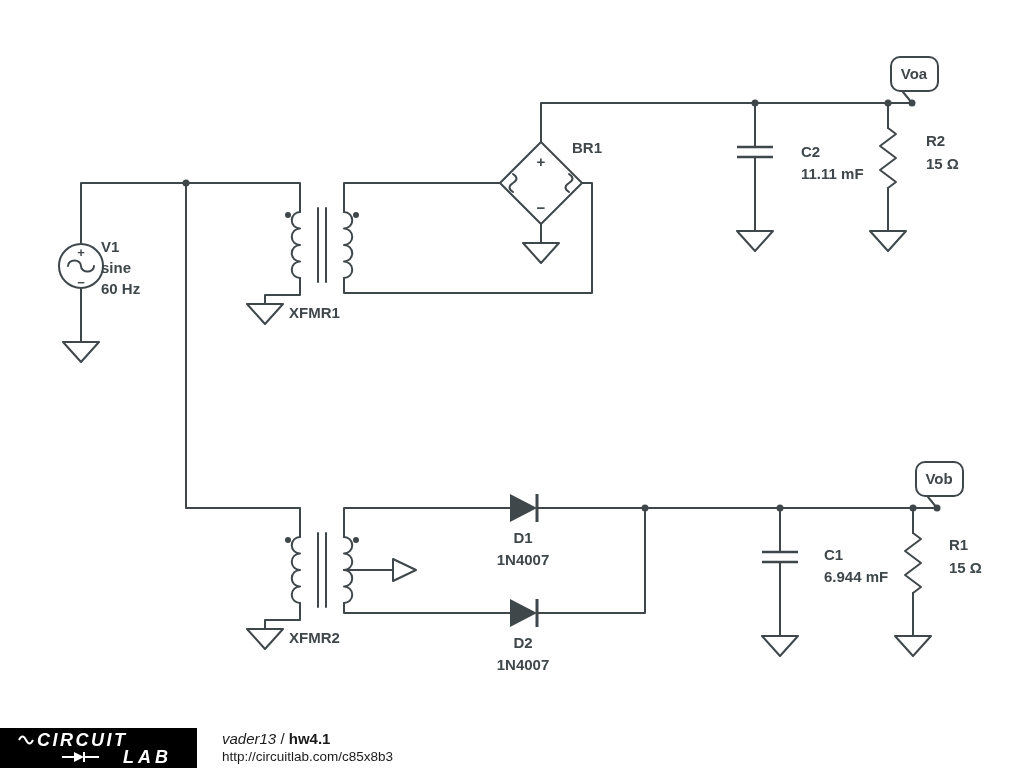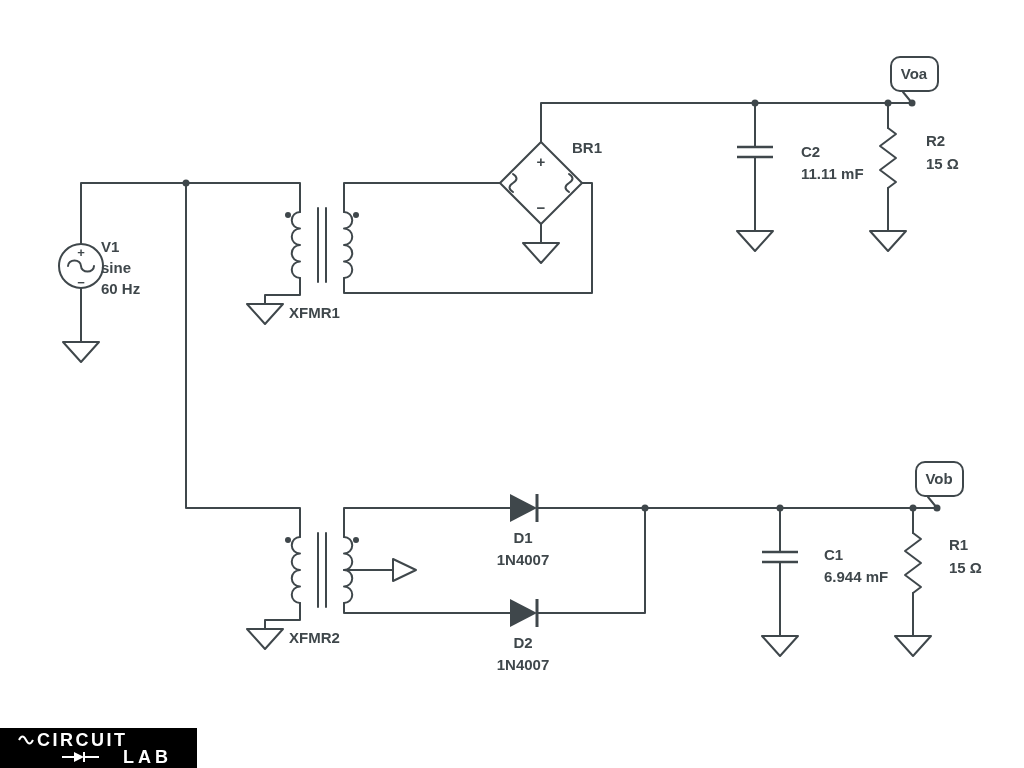--- a/index.html
+++ b/index.html
@@ -15,21 +15,21 @@
   .wht{fill:#ffffff;stroke:#3f474b;stroke-width:2;stroke-linejoin:round;}
   .plate{stroke:#3f474b;stroke-width:2.5;stroke-linecap:butt;}
   .bar{stroke:#3f474b;stroke-width:3;stroke-linecap:butt;}
   .lbl{font:bold 15px "Liberation Sans",sans-serif;fill:#3f474b;}
   .tsym{font:bold 13px "Liberation Sans",sans-serif;fill:#3f474b;}
   .tbr{font:bold 15px "Liberation Sans",sans-serif;fill:#3f474b;}
   .mid{text-anchor:middle;}
   
   .footer{position:absolute;left:0;top:728px;width:1024px;height:40px;display:flex;background:#ffffff;}
   .logo{width:197px;height:40px;background:#000000;display:flex;flex-direction:column;justify-content:center;
-        padding-left:18px;box-sizing:border-box;cursor:pointer;}
+        padding-left:18px;box-sizing:border-box;cursor:pointer;font-style:italic;}
   .logo-row{display:flex;align-items:center;width:154px;height:17px;}
   .logo-row.r2{justify-content:flex-end;}
   .logo-row span{font-weight:bold;font-size:18px;line-height:1;color:#ffffff;letter-spacing:2.5px;}
   .logo-row.r2 span{letter-spacing:4px;margin-left:20px;}
   .logo-icon{margin-right:3px;}
   .meta{display:flex;flex-direction:column;justify-content:center;margin-left:25px;}
   .meta-line1{font-size:15px;color:#1b1b1b;line-height:1.25;}
   .meta-line1 .author{font-style:italic;}
   .meta-line1 .project{font-weight:bold;}
   .meta-url{font-size:13.5px;color:#1b1b1b;line-height:1.25;cursor:pointer;}
@@ -184,13 +184,19 @@
     <div class="logo-row r2">
       <svg class="logo-icon" width="38" height="12" viewBox="0 0 38 12">
         <line x1="0" y1="6" x2="12" y2="6" stroke="#ffffff" stroke-width="2"></line>
         <polygon points="12,1 12,11 22,6" fill="#ffffff"></polygon>
         <line x1="22" y1="1" x2="22" y2="11" stroke="#ffffff" stroke-width="2"></line>
         <line x1="22" y1="6" x2="37" y2="6" stroke="#ffffff" stroke-width="2"></line>
       </svg>
       <span>LAB</span>
     </div>
   </div>
+  <div class="meta">
+    <div class="meta-line1">
+      <span class="author">vader13</span><span> / </span><span class="project">hw4.1</span>
+    </div>
+    <div class="meta-url">http://circuitlab.com/c85x8b3</div>
+  </div>
 </div>
 
 </body></html>

